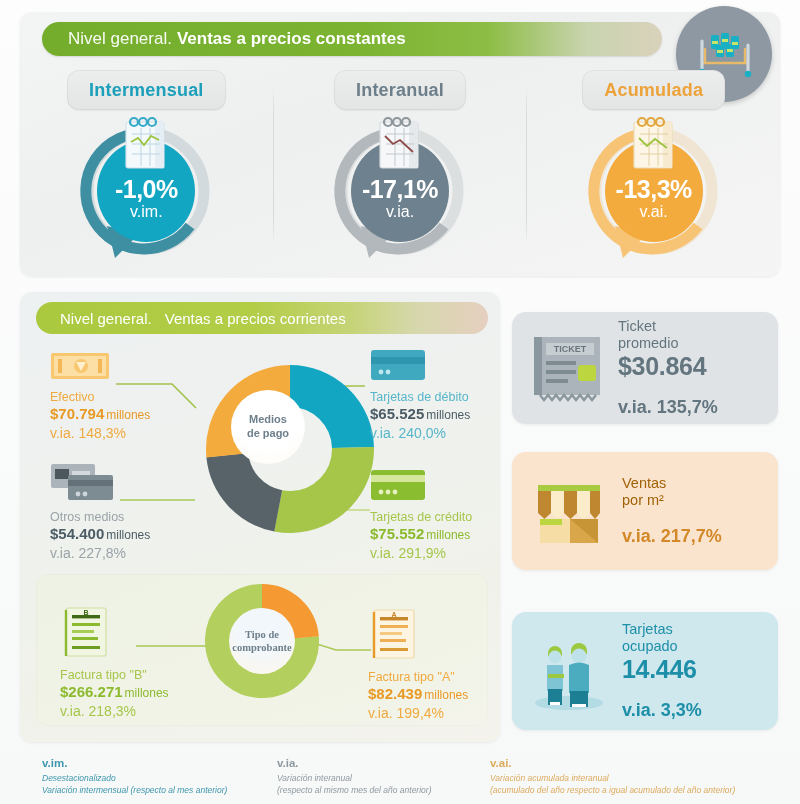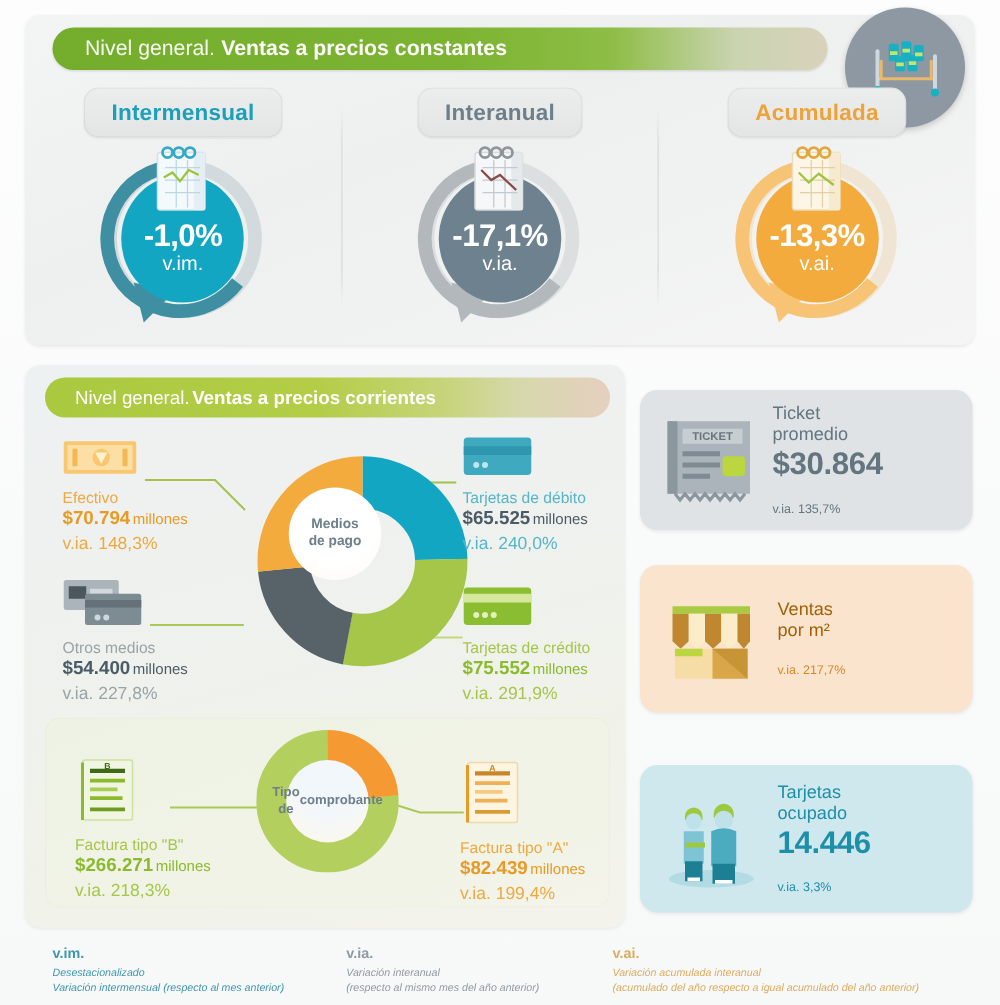--- a/index.html
+++ b/index.html
@@ -88,21 +88,21 @@
   }
   .ribbon2 {
     position: absolute; left: 16px; top: 10px;
     height: 32px; width: 452px;
     border-radius: 16px;
     background: linear-gradient(90deg,#aac93f 0%,#b3cd47 48%,#c6d478 70%,#d6d8ac 84%,#e6cfc0 100%);
     display: flex; align-items: center; padding: 0 24px;
     color: #ffffff; white-space: nowrap;
   }
   .ribbon2 .light { font-size: 15px; font-weight: 400; }
-  .ribbon2 .bold  { font-size: 15px; font-weight: 700; margin-left: 2px; }
+  .ribbon2 .bold  { font-size: 15px; font-weight: 400; margin-left: 13px; }
 
   .donut-wrap { position: absolute; left: 0; top: 50px; width: 480px; height: 230px; }
   .donut { position: absolute; left: 185px; top: 22px; }
   .donut-center {
     position: absolute; left: 211px; top: 48px;
     width: 74px; height: 74px; border-radius: 50%;
     background: radial-gradient(circle at 50% 35%,#ffffff 55%,#fdfaf2 100%);
     display: flex; flex-direction: column; align-items: center; justify-content: center;
     color: #6d7f8b; font-size: 11px; font-weight: 700; line-height: 1.25; text-align: center;
   }
@@ -130,36 +130,36 @@
     width: 452px; height: 152px;
     border-radius: 12px;
     background: linear-gradient(160deg,#eef2e4 0%,#f0f3e6 60%,#f4f4ea 100%);
     box-shadow: inset 0 0 0 1px rgba(0,0,0,.02);
   }
   .donut2 { position: absolute; left: 169px; top: 10px; }
   .donut2-center {
     position: absolute; left: 193px; top: 34px;
     width: 66px; height: 66px; border-radius: 50%;
     background: radial-gradient(circle at 50% 30%,#f2f7fb 40%,#fdf7ea 100%);
-    display: flex; align-items: center; justify-content: center;
-    color: #6d7f8b; font-size: 10.5px; font-weight: 700; line-height: 1.25; text-align: center;
+    display: flex; flex-direction: column; align-items: center; justify-content: center;
+    color: #6d7f8b; font-size: 10.5px; font-weight: 700; line-height: 1.25; text-align: center; font-family: Liberation Serif, serif;
   }
 
   
   .card {
     position: absolute; left: 512px;
     width: 266px; border-radius: 14px;
     display: flex; align-items: center;
     box-shadow: 0 1px 3px rgba(0,0,0,.07);
   }
   .card .ic { flex: 0 0 auto; margin: 0 10px 0 14px; }
   .card .txt { flex: 1; }
   .card .t1 { font-size: 14.5px; font-weight: 400; line-height: 1.18; }
   .card .big { font-size: 25px; font-weight: 700; line-height: 1.12; letter-spacing: -.3px; }
-  .card .via { font-size: 10px; font-weight: 400; margin-top: 17px; }
+  .card .via { font-size: 18px; font-weight: 700; margin-top: 17px; }
 
   .card-ticket { top: 312px; height: 112px; background: #dfe3e5; }
   .card-ticket .t1, .card-ticket .big, .card-ticket .via { color: #63757f; }
   .card-ventas { top: 452px; height: 118px; background: #fbe4cd; }
   .card-ventas .t1 { color: #a16207; }
   .card-ventas .big, .card-ventas .via { color: #d3892a; }
   .card-personal { top: 612px; height: 118px; background: #cee8ee; }
   .card-personal .t1, .card-personal .big, .card-personal .via { color: #1e8fa8; }
 
   

